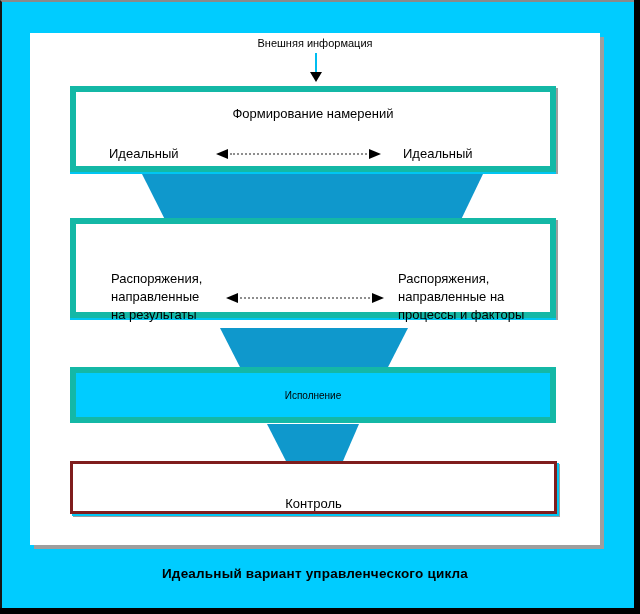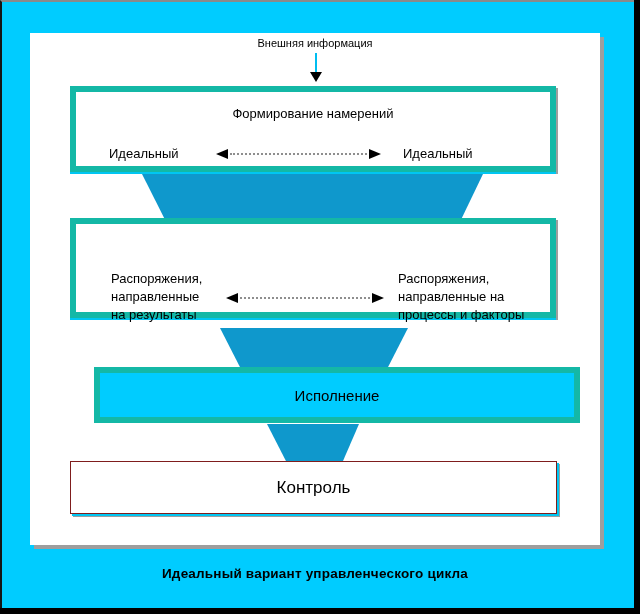--- a/index.html
+++ b/index.html
@@ -30,26 +30,26 @@
     position:absolute;left:70px;width:486px;background:#fff;border:6px solid #14b8a6;
     box-shadow:0 2px 0 #00c6f2, 2px 2px 0 #9e9e9e;z-index:2;
   }
   .sbox .title{display:block;width:100%;text-align:center;font-size:13px;line-height:15px;}
   .box1{top:86px;height:86px;}
   .box1 .title{margin-top:14px;}
   .box2{top:218px;height:100px;}
   .box2 .title{margin-top:15px;}
   .box3{
     top:367px;height:56px;background:#00ccff;box-shadow:none;
-    display:flex;align-items:center;justify-content:center;font-size:15px;margin-left:24px;
+    display:flex;align-items:center;justify-content:center;font-size:10px;
   }
   .box4{
-    top:461px;height:53px;width:487px;border:1px solid #7f1d1d;
+    top:461px;height:53px;width:487px;border:3px solid #7f1d1d;
     box-shadow:2px 2px 0 #00c6f2, 3px 3px 0 #9e9e9e;
-    display:flex;align-items:center;justify-content:center;font-size:17px;
+    display:flex;align-items:flex-end;justify-content:center;font-size:13px;
   }
   .side-label{position:absolute;font-size:13px;line-height:18px;white-space:pre-line;}
   .box1 .left-label{left:33px;top:53px;}
   .box1 .right-label{left:327px;top:53px;}
   .box2 .left-label{left:35px;top:46px;}
   .box2 .right-label{left:322px;top:46px;}
   .darrow{position:absolute;height:12px;display:flex;align-items:center;}
   .darrow .ah-l{width:0;height:0;border-top:5px solid transparent;border-bottom:5px solid transparent;border-right:12px solid #000;}
   .darrow .ah-r{width:0;height:0;border-top:5px solid transparent;border-bottom:5px solid transparent;border-left:12px solid #000;}
   .darrow .dline{flex:1;height:0;border-top:2px dotted #8e8e8e;margin:0 2px;}

